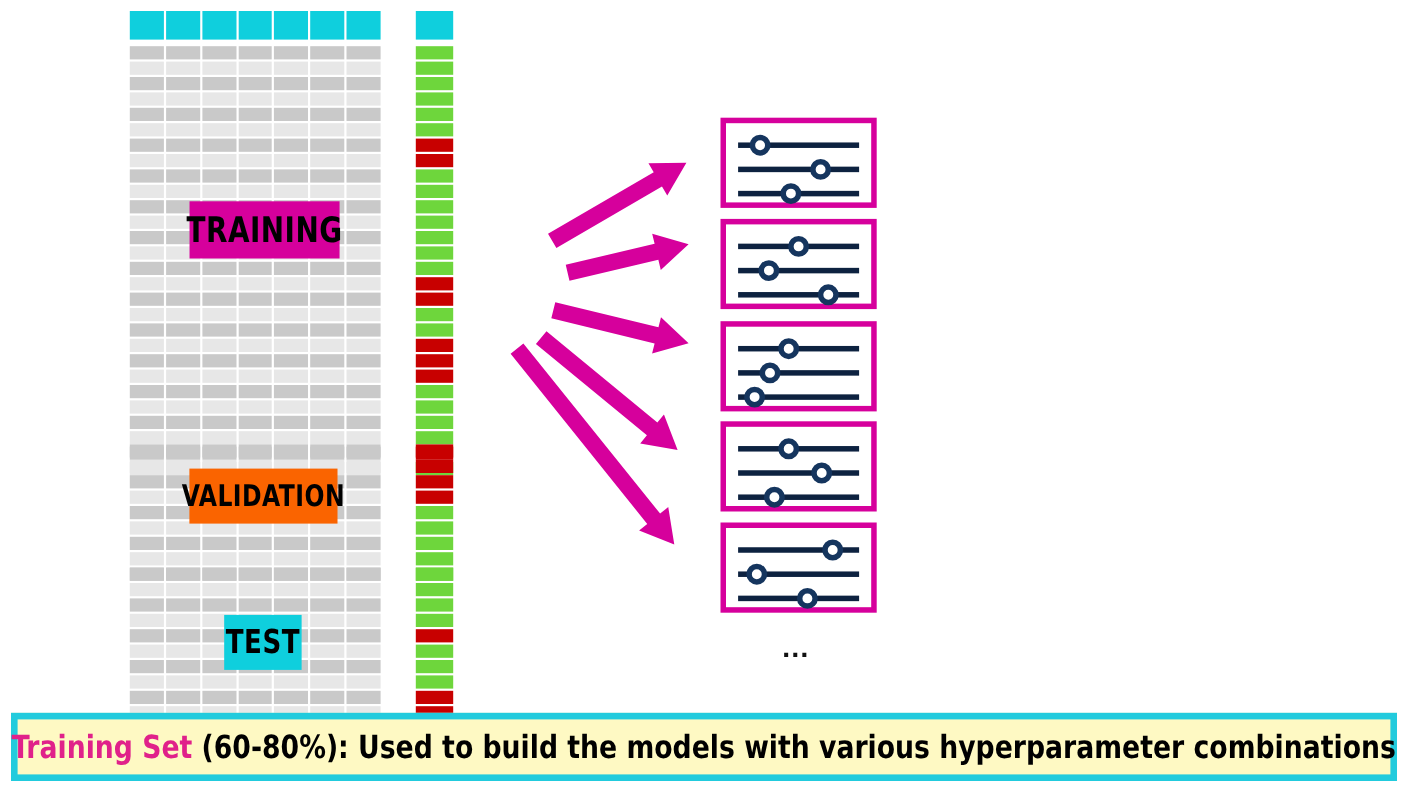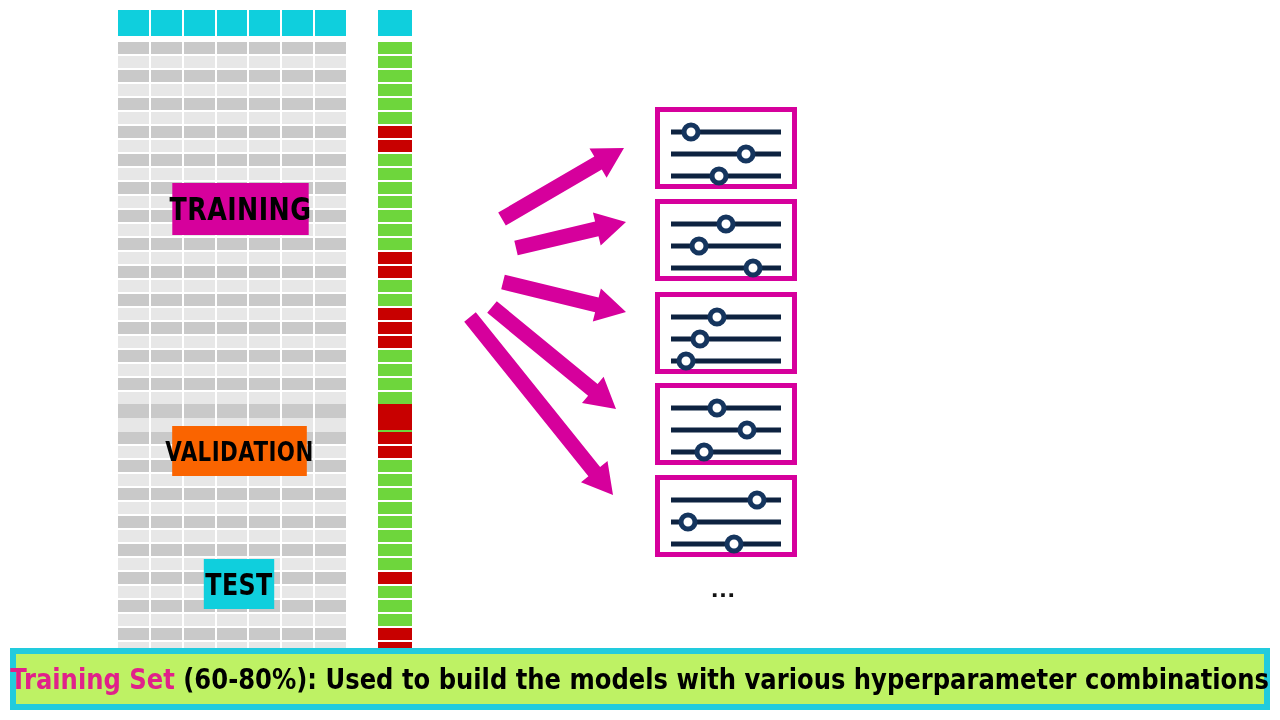--- a/index.html
+++ b/index.html
@@ -62,21 +62,21 @@
   .ellipsis {
     position: absolute;
     font-size: 26px; font-weight: 700; color: #111;
     letter-spacing: 2px;
   }
 
   
   #caption {
     position: absolute; left: 10px; top: 648px;
     width: 1260px; height: 62px;
-    border: 6px solid #22cbdd; background: #bef264;
+    border: 6px solid #22cbdd; background: #fef9c3;
     display: flex; align-items: center; justify-content: center;
     font-family: "Liberation Sans Narrow", "DejaVu Sans Condensed", "Liberation Sans", sans-serif;
     font-weight: 700; font-size: 29px; color: #000;
     white-space: nowrap;
   }
   #caption .accent { color: #e0218a; }
   #caption .inner { transform: scaleX(0.93); }
 </style>
 </head>
 <body>

